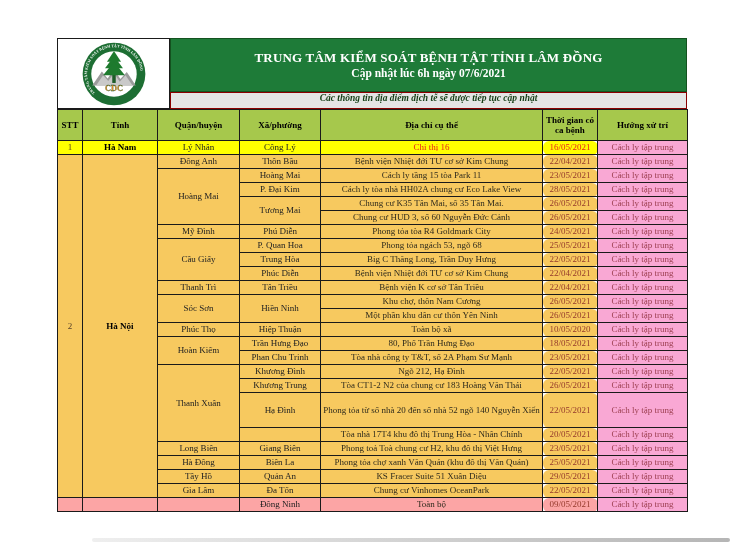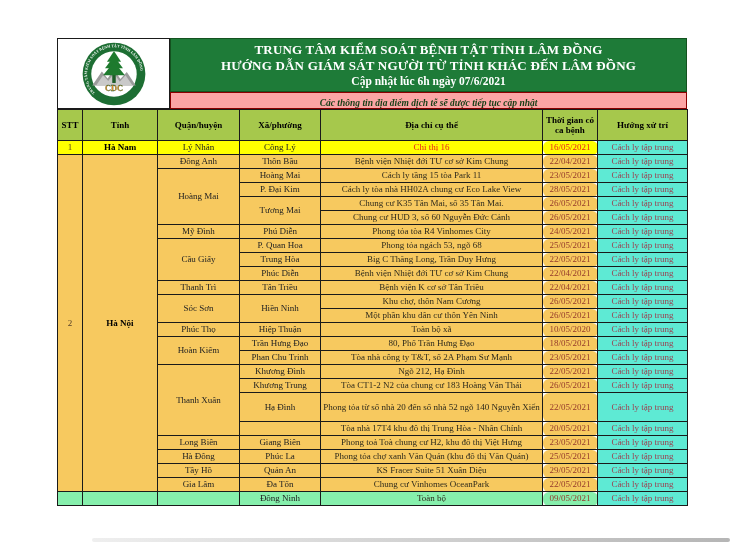--- a/index.html
+++ b/index.html
@@ -8,36 +8,36 @@
 
   
   .logo-cell{position:absolute;left:57px;top:38px;width:113px;height:71px;background:#ffffff;
              border:1px solid #1a1a1a;box-sizing:border-box;display:flex;align-items:center;justify-content:center;}
   .logo-cell svg{width:64px;height:64px;}
   .title-block{position:absolute;left:170px;top:38px;width:517px;height:54px;background:#1E7B38;
                border:1px solid #14521f;box-sizing:border-box;color:#ffffff;text-align:center;
                display:flex;flex-direction:column;justify-content:center;gap:1px;}
   .title-line{font-weight:bold;font-size:13px;line-height:15px;letter-spacing:.2px;}
   .title-sub{font-weight:bold;font-size:11.5px;line-height:14px;}
-  .notice-band{position:absolute;left:170px;top:92px;width:517px;height:17px;background:#fca5a5;
-               box-sizing:border-box;border:1px solid #8a0000;display:flex;align-items:flex-end;justify-content:center;}
+  .notice-band{position:absolute;left:170px;top:92px;width:517px;height:17px;background:#e5e5e5;
+               box-sizing:border-box;border:1px solid #8a0000;display:flex;align-items:flex-start;justify-content:center;}
   .notice-text{font-style:italic;font-weight:bold;font-size:9.5px;color:#143d14;}
 
   
   table.epi{position:absolute;left:57px;top:109px;width:630px;border-collapse:collapse;table-layout:fixed;}
   table.epi td,table.epi th{border:1px solid #1a1a1a;padding:0 2px;box-sizing:border-box;
         font-size:9px;line-height:1.15;text-align:center;vertical-align:middle;overflow:hidden;}
   thead tr{height:31px;}
   tbody tr{height:14px;}
-  tbody tr.tall{height:29px;}
+  tbody tr.tall{height:35px;}
   th{background:#A6C84C;color:#000;font-weight:bold;font-size:10px;line-height:1.1;}
   .bg-yellow{background:#FFFF00;}
   .bg-tan{background:#F7C95F;}
-  .bg-green{background:#86efac;}
-  .bg-pink{background:#5eead4;}
+  .bg-green{background:#fca5a5;}
+  .bg-pink{background:#f9a8d4;}
   td.prov{font-weight:bold;font-size:10.5px;color:#000;margin-top:32px;}
   td.num{color:#553f28;}
   td.addr{text-align:left;color:#2e2a1c;}
   td.ctr{text-align:center;}
   td.date{color:#94392B;border-radius:6px;}
   td.treat{color:#9C3F50;}
   td.red{color:#E8221C;}
 
   .page-edge{position:absolute;left:92px;top:538px;width:638px;height:4px;border-radius:2px;
              background:linear-gradient(to right,rgba(190,190,190,.25),rgba(150,150,150,.7));}
@@ -62,21 +62,20 @@
       <rect x="47.3" y="50" width="5.4" height="14" fill="#1e5c28"></rect>
       <polygon points="50,14 39,31 61,31" fill="#1e7a2e"></polygon>
       <polygon points="50,22 36,41 64,41" fill="#1e7a2e"></polygon>
       <polygon points="50,31 33,52 67,52" fill="#1e7a2e"></polygon>
       <text x="50" y="76" text-anchor="middle" font-size="13" font-weight="bold" fill="#E08A28" stroke="#1e5c28" stroke-width="0.4">CDC</text>
     </svg>
   </div>
 
   <div class="title-block">
     <div class="title-line">TRUNG TÂM KIỂM SOÁT BỆNH TẬT TỈNH LÂM ĐỒNG</div>
-    <div class="title-line">HƯỚNG DẪN GIÁM SÁT NGƯỜI TỪ TỈNH KHÁC ĐẾN LÂM ĐỒNG</div>
     <div class="title-sub">Cập nhật lúc 6h ngày 07/6/2021</div>
   </div>
 
   <div class="notice-band">
     <span class="notice-text">Các thông tin địa điểm dịch tễ sẽ được tiếp tục cập nhật</span>
   </div>
 
   <table class="epi">
     <colgroup>
       <col style="width:25px">
@@ -137,21 +136,21 @@
           <td class="treat bg-pink">Cách ly tập trung</td>
         </tr>
         <tr>
           <td class="addr bg-tan">Chung cư HUD 3, số 60 Nguyễn Đức Cảnh</td>
           <td class="date bg-tan">26/05/2021</td>
           <td class="treat bg-pink">Cách ly tập trung</td>
         </tr>
         <tr>
           <td class="bg-tan">Mỹ Đình</td>
           <td class="bg-tan">Phú Diễn</td>
-          <td class="addr bg-tan">Phong tỏa tòa R4 Vinhomes City</td>
+          <td class="addr bg-tan">Phong tỏa tòa R4 Goldmark City</td>
           <td class="date bg-tan">24/05/2021</td>
           <td class="treat bg-pink">Cách ly tập trung</td>
         </tr>
         <tr>
           <td rowspan="3" class="bg-tan">Cầu Giấy</td>
           <td class="bg-tan">P. Quan Hoa</td>
           <td class="addr bg-tan">Phong tỏa ngách 53, ngõ 68</td>
           <td class="date bg-tan">25/05/2021</td>
           <td class="treat bg-pink">Cách ly tập trung</td>
         </tr>
@@ -233,21 +232,21 @@
         </tr>
         <tr>
           <td class="bg-tan">Long Biên</td>
           <td class="bg-tan">Giang Biên</td>
           <td class="addr bg-tan">Phong toả Toà chung cư H2, khu đô thị Việt Hưng</td>
           <td class="date bg-tan">23/05/2021</td>
           <td class="treat bg-pink">Cách ly tập trung</td>
         </tr>
         <tr>
           <td class="bg-tan">Hà Đông</td>
-          <td class="bg-tan">Phúc La</td>
+          <td class="bg-tan">Biên La</td>
           <td class="addr ctr bg-tan">Phong tỏa chợ xanh Văn Quán (khu đô thị Văn Quán)</td>
           <td class="date bg-tan">25/05/2021</td>
           <td class="treat bg-pink">Cách ly tập trung</td>
         </tr>
         <tr>
           <td class="bg-tan">Tây Hồ</td>
           <td class="bg-tan">Quản An</td>
           <td class="addr bg-tan">KS Fracer Suite 51 Xuân Diệu</td>
           <td class="date bg-tan">29/05/2021</td>
           <td class="treat bg-pink">Cách ly tập trung</td>

